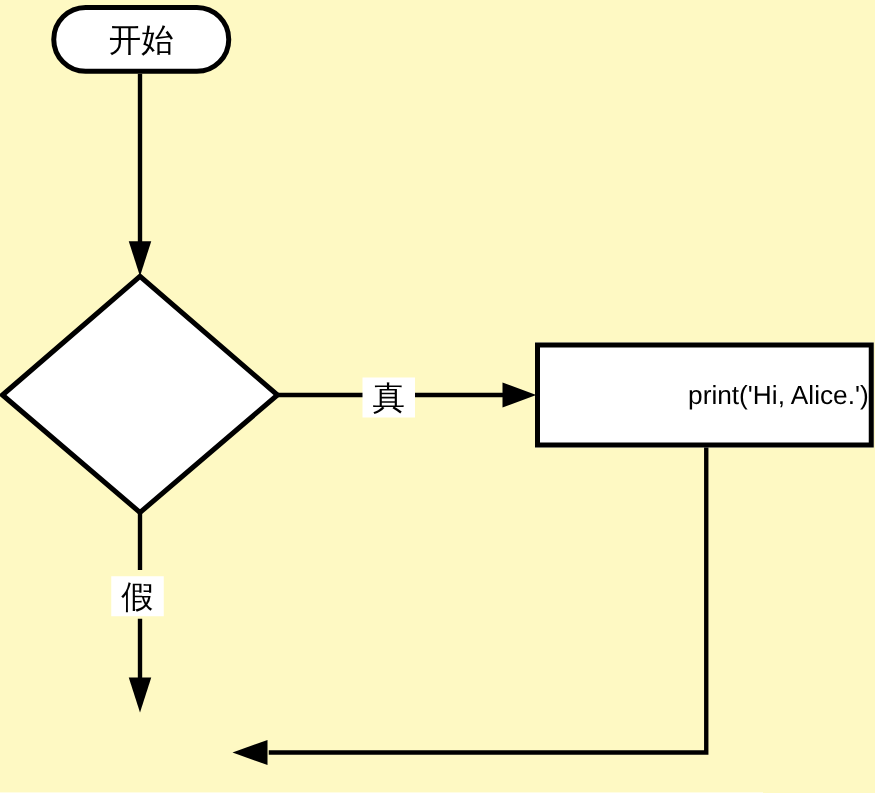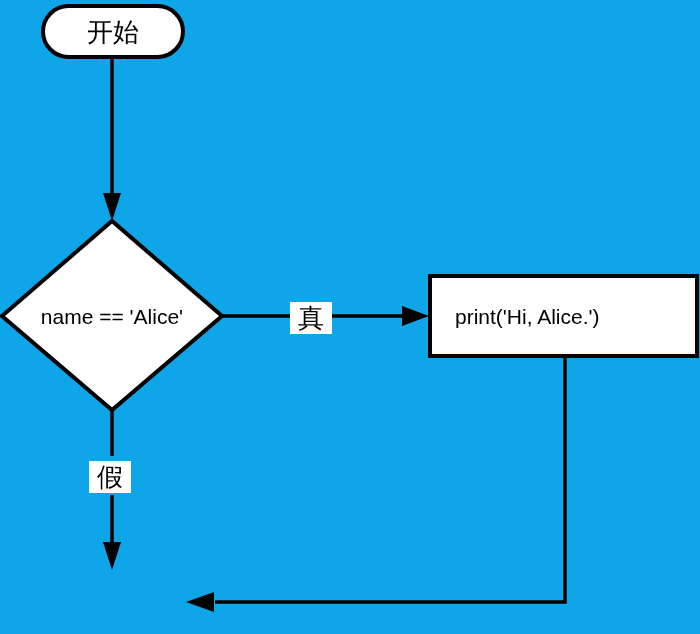--- a/index.html
+++ b/index.html
@@ -4,21 +4,21 @@
 <style>
   html, body {
     margin: 0;
     padding: 0;
     background: #ffffff;
   }
   .canvas {
     position: relative;
     width: 700px;
     height: 634px;
-    background: #0ea5e9;
+    background: #fef9c3;
     font-family: "Liberation Sans", "DejaVu Sans", sans-serif;
     color: #000000;
     overflow: hidden;
   }
   .edges-svg {
     position: absolute;
     left: 0;
     top: 0;
     width: 700px;
     height: 634px;
@@ -37,21 +37,21 @@
   .terminal-start {
     left: 41px; top: 4px; width: 144px; height: 55px;
     border-radius: 28px;
   }
   .terminal-end {
     left: 40px; top: 571px; width: 145px; height: 59px;
     border-radius: 30px;
   }
   .process-rect {
     left: 428px; top: 274px; width: 271px; height: 84px;
-    justify-content: flex-start;
+    justify-content: flex-end;
     padding-left: 23px;
   }
   .overlay-label {
     position: absolute;
     display: flex;
     align-items: center;
     justify-content: center;
     z-index: 3;
     background: #ffffff;
     white-space: nowrap;
@@ -104,23 +104,20 @@
     <g stroke="#000000" stroke-width="3.5" fill="none">
       <path d="M565,356 L565,602 L215,602"></path>
       <polygon points="186,602 214,592 214,612" stroke="none" fill="#000000"></polygon>
     </g>
   </svg>
 
   <div class="node terminal-start">
     <span class="zh-text">开始</span>
   </div>
 
-  <div class="overlay-label diamond-label">
-    <span class="code-text">name == 'Alice'</span>
-  </div>
 
   <div class="node process-rect">
     <span class="code-text">print('Hi, Alice.')</span>
   </div>
 
 
   <div class="overlay-label true-label">
     <span class="zh-text">真</span>
   </div>
 

